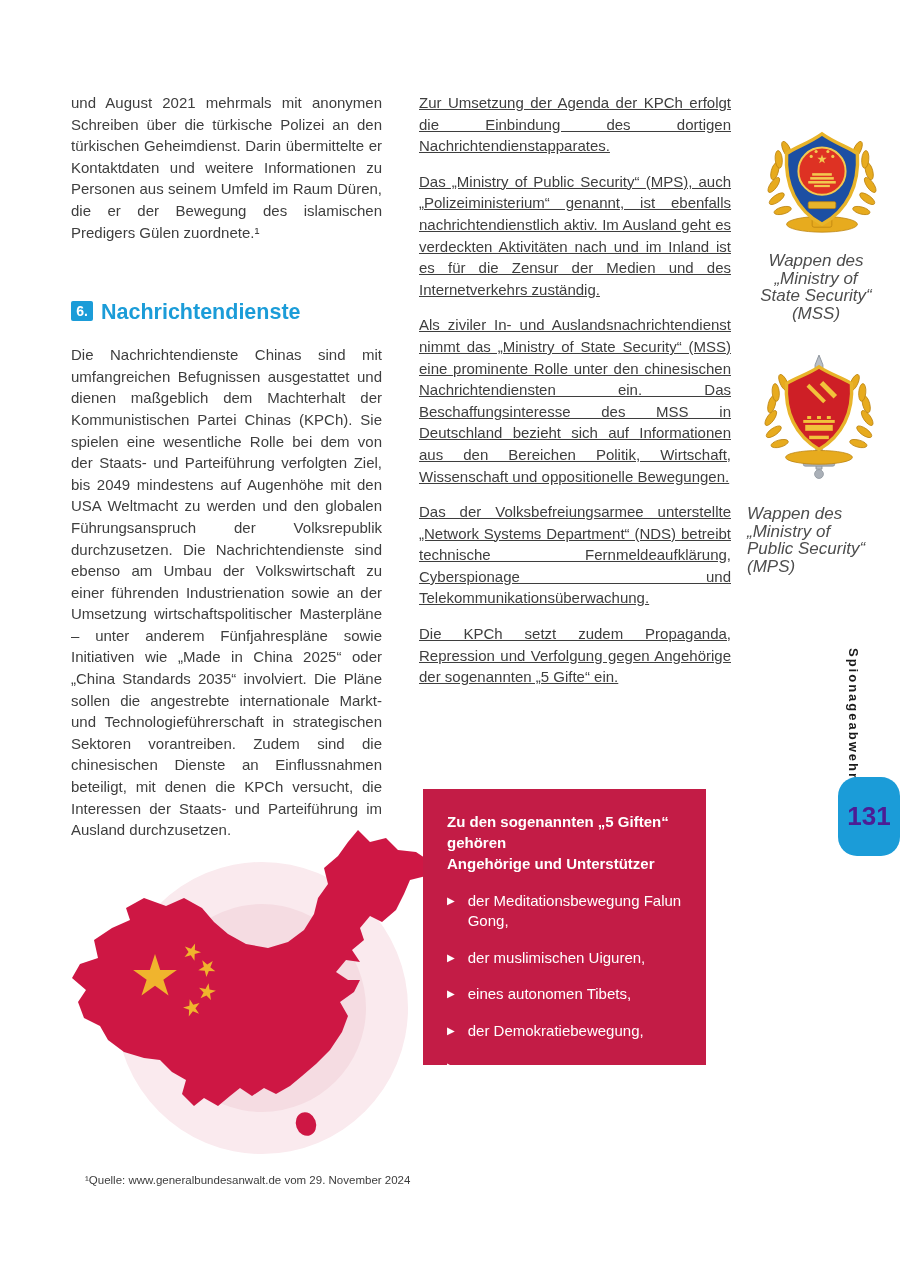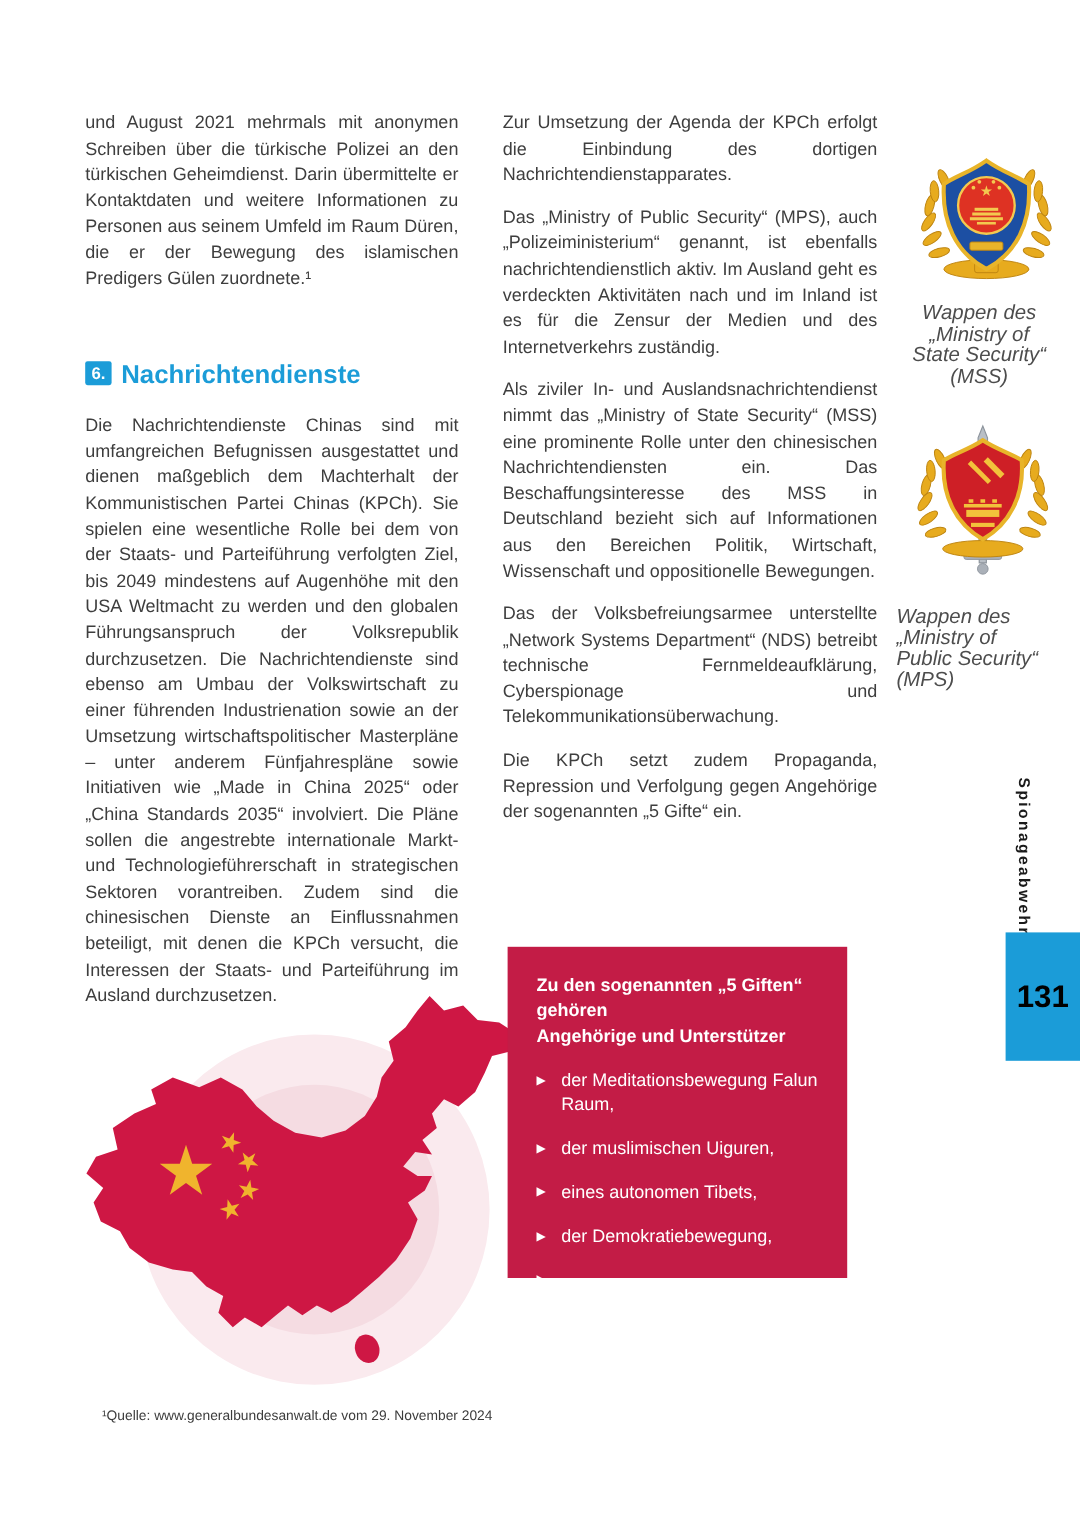--- a/index.html
+++ b/index.html
@@ -5,21 +5,21 @@
   html,body{margin:0;padding:0;background:#ffffff;}
   #page{
     position:relative;width:900px;height:1272px;background:#ffffff;
     font-family:"Liberation Sans","DejaVu Sans",sans-serif;color:#3e3e3e;
     overflow:hidden;
   }
   
   .col{position:absolute;top:92px;width:312px;font-size:15px;line-height:21.6px;
        text-align:justify;hyphens:auto;-webkit-hyphens:auto;}
   .col-left{left:71px;width:311px;}
-  .col-right{left:419px;}
+  .col-right{left:419px;text-decoration:underline;}
   .col p{margin:0 0 14px 0;}
   
   .section-heading{
     margin:56px 0 18px 0;color:#1b9cd8;font-size:21.5px;line-height:27px;
     font-weight:bold;text-align:left;
   }
   .num-badge{
     display:inline-block;background:#1b9cd8;color:#ffffff;font-size:14px;
     width:22px;height:20px;line-height:20px;text-align:center;border-radius:2px;
     vertical-align:3px;margin-right:8px;font-weight:bold;
@@ -30,23 +30,23 @@
     position:absolute;font-style:italic;font-size:17px;line-height:17.5px;
     color:#4d4d4d;text-align:center;
   }
   
   .sidebar-label{
     position:absolute;left:846px;top:648px;height:125px;
     writing-mode:vertical-rl;font-size:13px;letter-spacing:2px;color:#1a1a1a;
     font-weight:bold;
   }
   .page-number-box{
-    position:absolute;left:838px;top:777px;width:62px;height:107px;
-    background:#1b9cd8;color:#000000;display:flex;align-items:center;
-    justify-content:center;font-size:26px;font-weight:bold;
+    position:absolute;left:838px;top:777px;width:62px;height:79px;
+    background:#1b9cd8;color:#4c1d95;display:flex;align-items:center;
+    justify-content:center;font-size:26px;font-weight:bold;border-radius:19px;
   }
   
   .infobox{
     position:absolute;left:423px;top:789px;width:283px;height:276px;
     background:#c31c46;color:#ffffff;box-sizing:border-box;
     padding:22px 20px 16px 24px;z-index:3;
   }
   .infobox-title{font-size:15px;font-weight:bold;line-height:21px;margin:0;}
   .infobox ul{list-style:none;margin:17px 0 0 0;padding:0;}
   .infobox li{display:flex;gap:13px;margin-bottom:16.5px;font-size:15px;line-height:20px;}
@@ -108,21 +108,21 @@
         <path transform="translate(132 190) scale(9) rotate(-15)" d="M0 -1 L0.2245 -0.309 L0.9511 -0.309 L0.3633 0.118 L0.5878 0.809 L0 0.382 L-0.5878 0.809 L-0.3633 0.118 L-0.9511 -0.309 L-0.2245 -0.309 Z"></path>
       </g>
     </svg>
   </div>
 
   <div class="infobox">
     <p class="infobox-title"><span>Zu den sogenannten „5 Giften“ gehören</span><br><span>Angehörige und Unterstützer</span></p>
     <ul>
       <li>
           <span class="bullet">▶</span>
-          <span class="item-text">der Meditationsbewegung Falun Raum,</span>
+          <span class="item-text">der Meditationsbewegung Falun Gong,</span>
         </li>
       <li>
           <span class="bullet">▶</span>
           <span class="item-text">der muslimischen Uiguren,</span>
         </li>
       <li>
           <span class="bullet">▶</span>
           <span class="item-text">eines autonomen Tibets,</span>
         </li>
       <li>

